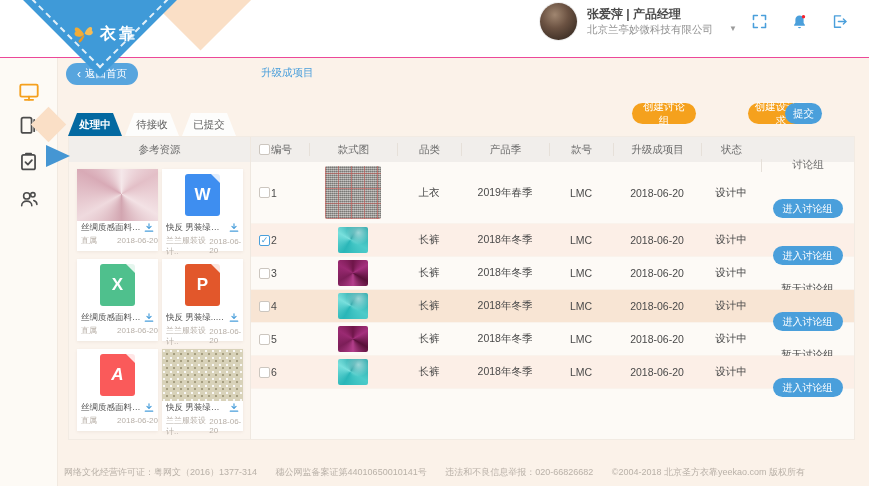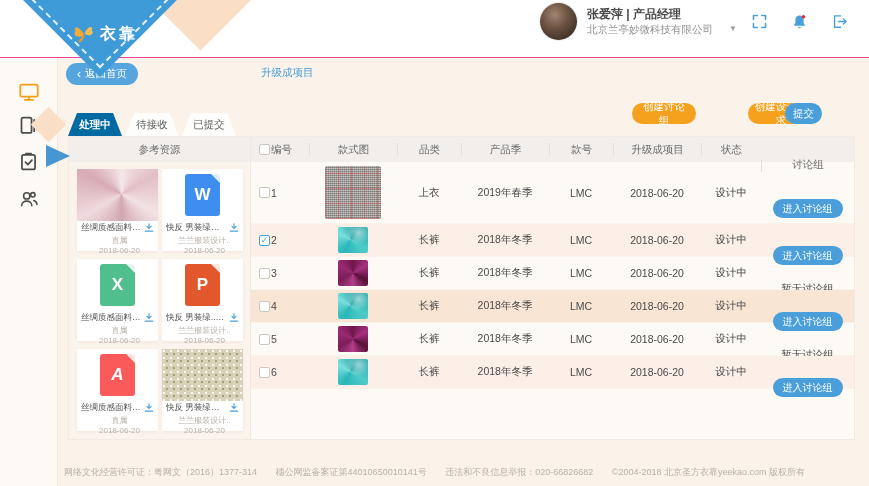--- a/index.html
+++ b/index.html
@@ -49,21 +49,21 @@
 
   
   .panel{position:absolute;left:68px;top:136px;width:787px;height:304px;background:#fdfaf6;border:1px solid #f2ebe3;box-sizing:border-box;display:flex;}
   .res-panel{width:181px;border-right:1px solid #efe8e0;display:flex;flex-direction:column;background:#fbf4ed;}
   .res-header{height:25px;background:#f1eeeb;font-size:10.5px;color:#6f6f6f;display:flex;align-items:center;justify-content:center;flex:none;}
   .res-grid{flex:1;padding:7px 7px 5px 8px;display:grid;grid-template-columns:81px 81px;grid-auto-rows:82px;column-gap:4px;row-gap:8px;}
   .file-card{background:#fff;box-shadow:0 1px 3px rgba(90,70,50,.08);display:flex;flex-direction:column;cursor:pointer;}
   .thumb{height:52px;flex:none;display:flex;align-items:center;justify-content:center;background:#fff;}
   .file-line{display:flex;align-items:center;justify-content:space-between;padding:1px 4px 0 4px;}
   .file-name{font-size:8.5px;color:#4f4f4f;white-space:nowrap;overflow:hidden;text-overflow:ellipsis;max-width:60px;}
-  .file-meta{display:flex;align-items:center;justify-content:space-between;padding:1px 0 3px 4px;font-size:8px;color:#b7afa7;flex-direction:column;}
+  .file-meta{display:flex;align-items:center;justify-content:space-between;padding:1px 0 3px 4px;font-size:8px;color:#b7afa7;}
   .doc-icon{position:relative;width:35px;height:42px;border-radius:3px;display:flex;align-items:center;justify-content:center;color:#fff;font-size:17px;font-weight:bold;}
   .doc-icon::after{content:'';position:absolute;top:0;right:0;width:0;height:0;border-top:9px solid #fff;border-left:9px solid transparent;opacity:.85;}
   .thumb-silk{background:conic-gradient(from 60deg at 55% 48%,#e3bfc7,#f3e2e5,#d2a5b0,#efdade,#d8aab6,#f5e8ea,#e3bfc7);}
   .thumb-lace{background-color:#d8d2b9;background-image:radial-gradient(circle at 2px 2px,rgba(255,255,255,.85) 1px,transparent 1.6px),radial-gradient(circle at 5px 5px,rgba(115,106,72,.5) 1px,transparent 1.6px);background-size:7px 7px;}
   .thumb-word .doc-icon{background:#3e8ef0;}
   .thumb-excel .doc-icon{background:#4fc08d;}
   .thumb-ppt .doc-icon{background:#e2572b;}
   .thumb-pdf .doc-icon{background:#fa5a5a;font-style:italic;}
 
   

